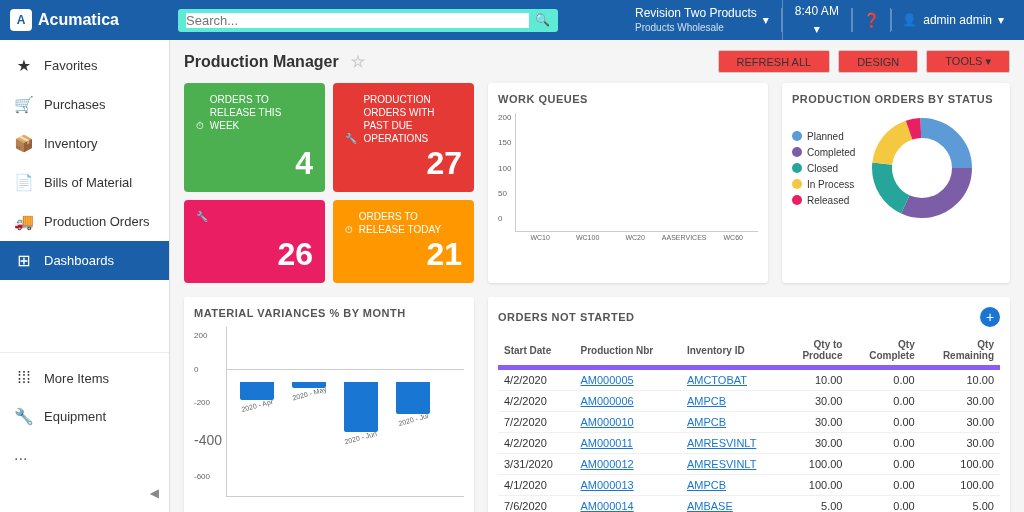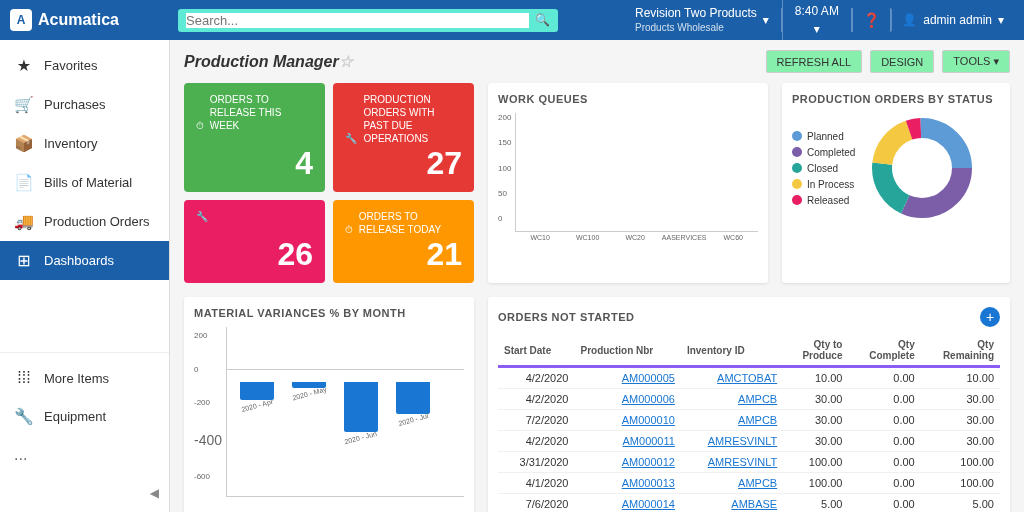--- a/index.html
+++ b/index.html
@@ -30,24 +30,24 @@
     .sidebar-item.active { background: #1a5fa8; color: white; }
     .sidebar-item .s-icon { font-size: 16px; width: 20px; text-align: center; }
     .sidebar-bottom { margin-top: auto; border-top: 1px solid #eee; padding: 6px 0; }
     .sidebar-collapse { display: flex; align-items: center; justify-content: flex-end; padding: 6px 10px; cursor: pointer; color: #888; }
 
     
     .main { flex: 1; overflow-y: auto; padding: 10px 14px; background: #f5f5f5; }
 
     
     .page-header { display: flex; align-items: center; justify-content: space-between; margin-bottom: 10px; }
-    .page-title { font-size: 16px; font-weight: 600; color: #333; display: flex; align-items: center; gap: 0; font-style: italic; }
+    .page-title { font-size: 16px; font-weight: 600; color: #333; display: flex; align-items: center; gap: 12px; }
     .page-title .star { color: #ccc; cursor: pointer; }
     .header-actions { display: flex; gap: 8px; }
-    .header-btn { padding: 4px 10px; font-size: 11px; border: 1px solid #ccc; background: #86efac; cursor: pointer; border-radius: 2px; color: #333; }
+    .header-btn { padding: 4px 18px; font-size: 11px; border: 1px solid #ccc; background: #ef4444; cursor: pointer; border-radius: 2px; color: #333; }
 
     
     .dashboard-grid { display: grid; grid-template-columns: 290px 280px 1fr; gap: 14px; }
 
     
     .kpi-cards { display: grid; grid-template-columns: 1fr 1fr; gap: 8px; }
     .kpi-card { border-radius: 4px; padding: 10px 12px; color: white; min-height: 80px; display: flex; flex-direction: column; justify-content: space-between; cursor: pointer; }
     .kpi-card.green { background: #4caf50; }
     .kpi-card.red-dark { background: #e53935; }
     .kpi-card.pink { background: #e91e63; }
@@ -69,22 +69,22 @@
 
     
     .bottom-row { display: grid; grid-template-columns: 290px 1fr; gap: 14px; margin-top: 14px; }
 
     
     .orders-table { background: white; border-radius: 3px; padding: 10px; box-shadow: 0 1px 3px rgba(0,0,0,0.1); }
     .table-header-row { display: flex; justify-content: space-between; align-items: center; margin-bottom: 8px; }
     .table-title { font-size: 11px; font-weight: 700; color: #555; text-transform: uppercase; letter-spacing: 0.5px; }
     .add-btn { background: #1976d2; color: white; border: none; border-radius: 50%; width: 20px; height: 20px; cursor: pointer; font-size: 14px; display: flex; align-items: center; justify-content: center; }
     table { width: 100%; border-collapse: collapse; font-size: 11px; }
-    th { text-align: left; padding: 4px 6px; color: #555; font-weight: 600; border-bottom: 3px solid #8b5cf6; font-size: 10px; }
-    td { padding: 4px 6px; border-bottom: 1px solid #f0f0f0; color: #333; text-align: right; }
+    th { text-align: left; padding: 4px 6px; color: #555; font-weight: 600; border-bottom: 5px solid #8b5cf6; font-size: 10px; }
+    td { padding: 4px 6px; border-bottom: 1px solid #f0f0f0; color: #333; }
     td.link { color: #1976d2; cursor: pointer; text-decoration: underline; }
     td.num { text-align: right; }
 
     .divider { width: 1px; background: rgba(255,255,255,0.3); height: 24px; }
   </style>
 </head>
 <body>
 
 <div class="top-nav">
   <div class="logo-area">

